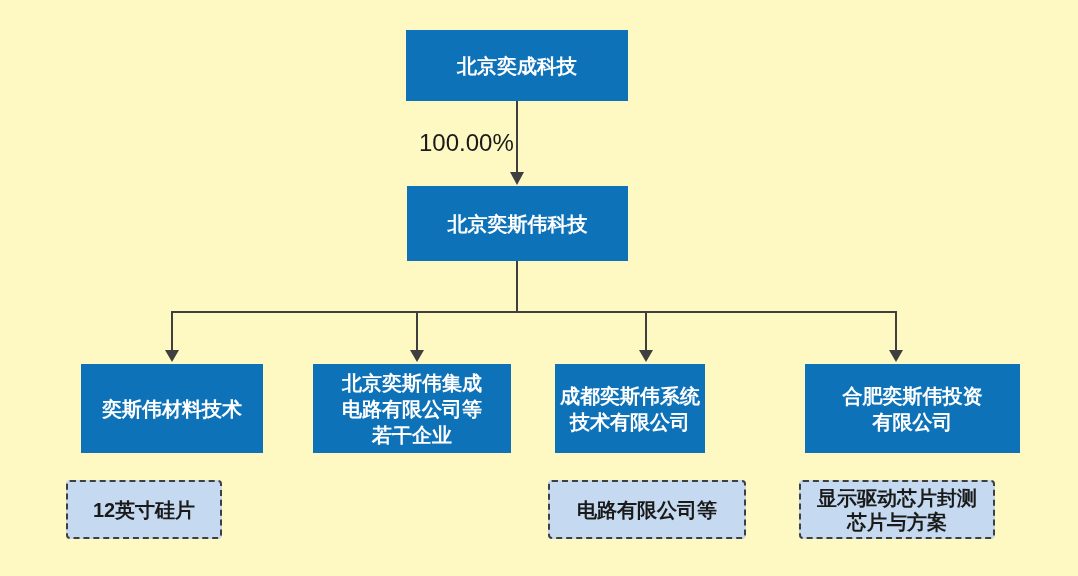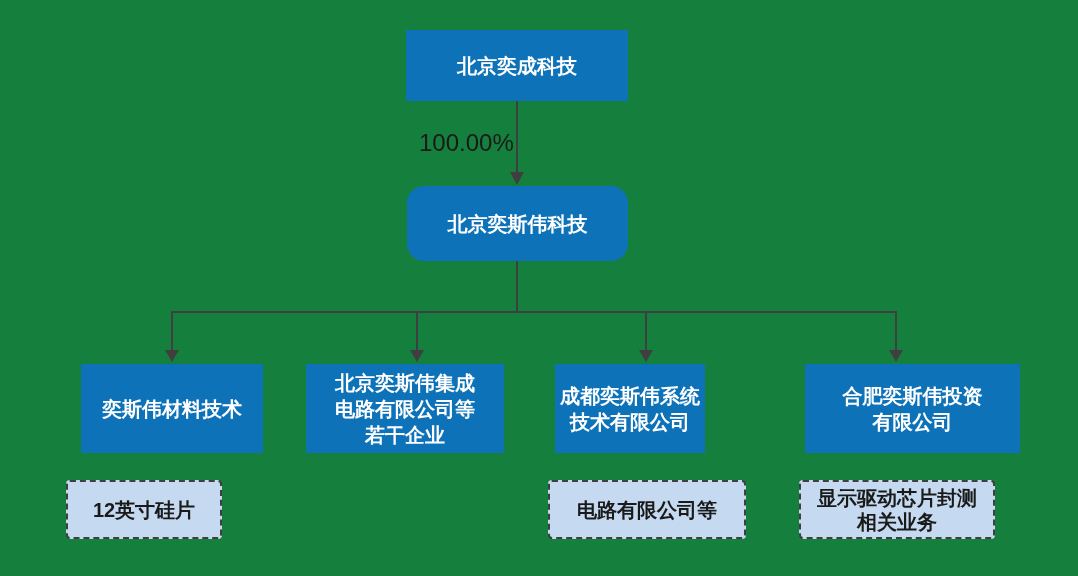--- a/index.html
+++ b/index.html
@@ -4,21 +4,21 @@
 <style>
   html, body { margin: 0; padding: 0; }
   body {
     font-family: "Liberation Sans", sans-serif;
     background: #ffffff;
   }
   .canvas {
     position: relative;
     width: 1078px;
     height: 576px;
-    background: #15803d;
+    background: #fef9c3;
     overflow: hidden;
   }
   .connectors {
     position: absolute;
     left: 0; top: 0;
     width: 1078px; height: 576px;
     pointer-events: none;
   }
   .node {
     position: absolute;
@@ -52,24 +52,24 @@
     top: 130px;
     width: 90px;
     height: 26px;
     font-size: 24px;
     color: #1a1a1a;
     text-align: left;
     line-height: 26px;
   }
   
   .n-root   { left: 406px; top: 30px;  width: 222px; height: 71px; }
-  .n-parent { left: 407px; top: 186px; width: 221px; height: 75px; border-radius: 17px; }
+  .n-parent { left: 407px; top: 186px; width: 221px; height: 75px; }
   .n-sub    { top: 364px; height: 89px; }
   .n-sub1   { left: 81px;  width: 182px; text-align: center; }
-  .n-sub2   { left: 306px; width: 198px; }
+  .n-sub2   { left: 313px; width: 198px; }
   .n-sub3   { left: 555px; width: 150px; }
   .n-sub4   { left: 805px; width: 215px; }
   .n-biz    { top: 480px; height: 59px; }
   .n-biz1   { left: 66px;  width: 156px; text-align: center; }
   .n-biz2   { left: 317px; width: 182px; }
   .n-biz3   { left: 548px; width: 198px; }
   .n-biz4   { left: 799px; width: 196px; }
 </style>
 </head>
 <body>
@@ -106,15 +106,15 @@
 电路有限公司等
 若干企业</div>
   <div class="node entity n-sub n-sub3">成都奕斯伟系统
 技术有限公司</div>
   <div class="node entity n-sub n-sub4">合肥奕斯伟投资
 有限公司</div>
 
   <div class="node business n-biz n-biz1">12英寸硅片</div>
   <div class="node business n-biz n-biz3">电路有限公司等</div>
   <div class="node business n-biz n-biz4">显示驱动芯片封测
-相关业务</div>
+芯片与方案</div>
 
 </div>
 
 </body></html>

